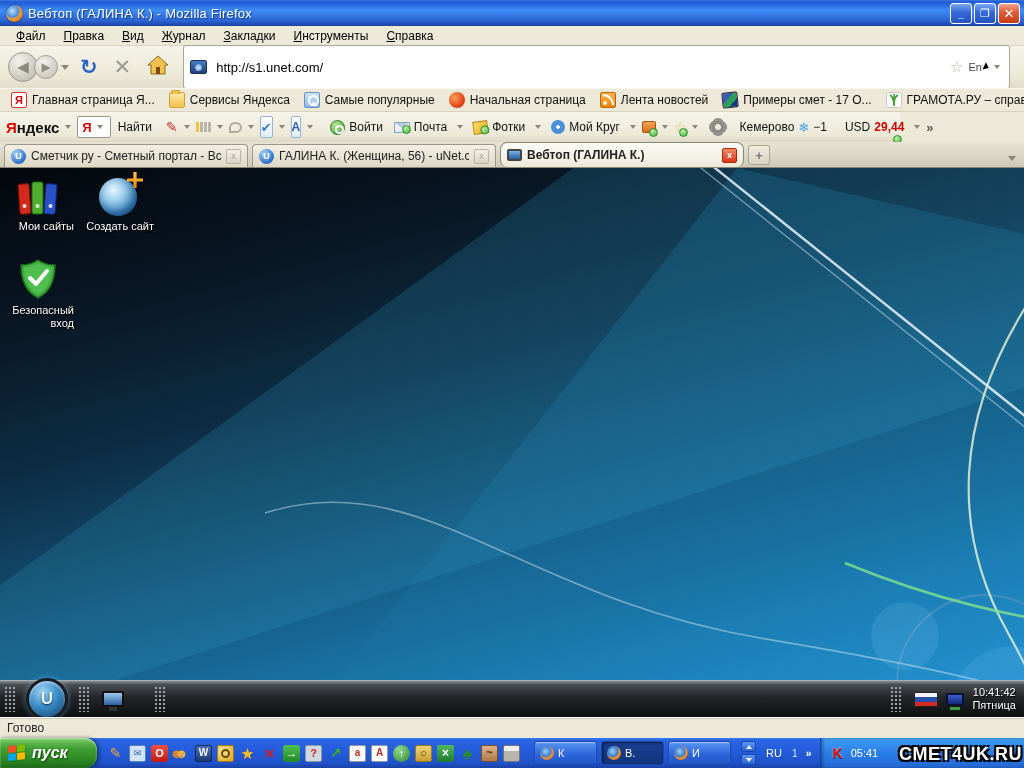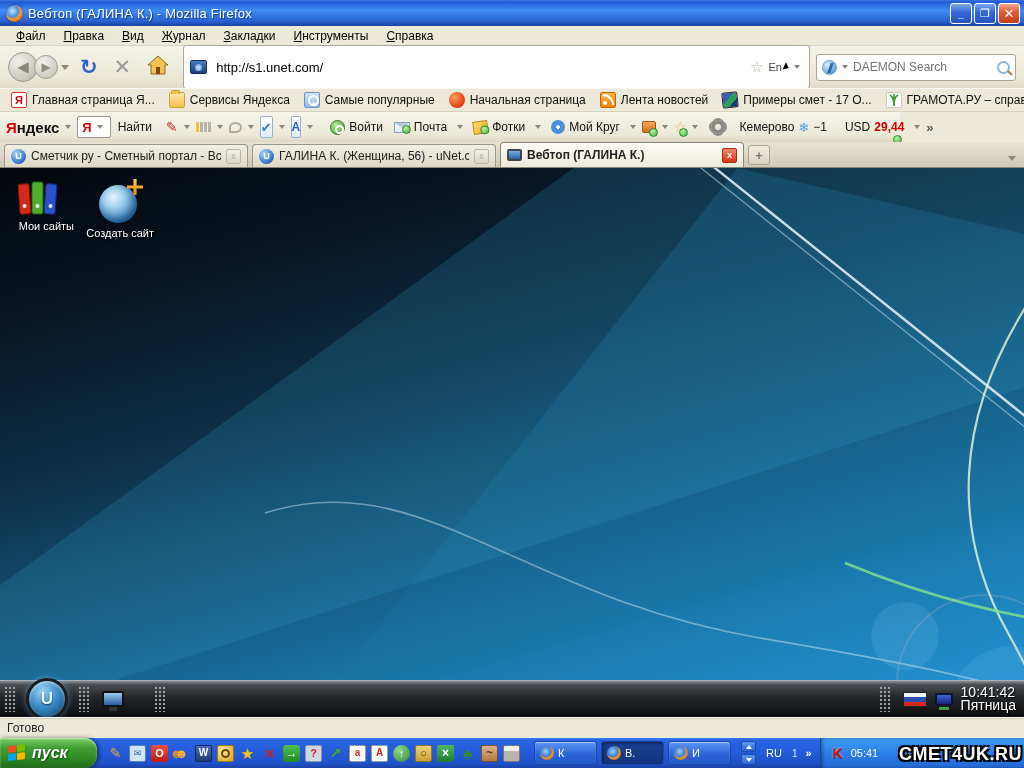--- a/index.html
+++ b/index.html
@@ -101,21 +101,21 @@
   .y-snow{color:#4aa4e8;font-size:13px;}
   .y-usd{color:#c00;font-weight:bold;}
   .yover{margin-left:auto;font-weight:bold;color:#555;font-size:13px;padding-right:4px;}
 
   
   #tabbar{position:absolute;top:142px;left:0;width:1024px;height:26px;
     background:linear-gradient(180deg,#e8e4d4,#cfcaB6);border-bottom:1px solid #8a8676;display:flex;align-items:flex-end;padding:0 4px;}
   .tab{height:23px;display:flex;align-items:center;gap:5px;padding:0 6px;font-size:12px;color:#222;
     border:1px solid #9a968a;border-bottom:0;border-radius:4px 4px 0 0;background:linear-gradient(180deg,#f2efe4,#ddd8c6);
     width:244px;margin-right:4px;}
-  .tab.active{background:linear-gradient(180deg,#fdfcf8,#ece9d8);height:25px;border-color:#8a8676;}
+  .tab.active{background:linear-gradient(180deg,#fdfcf8,#ece9d8);height:25px;border-color:#8a8676;border-radius:7px;}
   .tab .ttl{flex:1;overflow:hidden;white-space:nowrap;}
   .tab-favicon-unet{width:15px;height:15px;border-radius:50%;background:radial-gradient(circle at 35% 30%,#a8d4f8,#2a6fc8 70%,#174a92);color:#fff;font-size:9px;font-weight:bold;display:flex;align-items:center;justify-content:center;flex:0 0 15px;}
   .tab-favicon-webtop{width:15px;height:12px;background:linear-gradient(180deg,#7ab0e0,#2a5fa8);border:2px solid #444;border-radius:2px;flex:0 0 15px;}
   .tabclose{width:15px;height:15px;border-radius:2px;font-size:9px;display:flex;align-items:center;justify-content:center;flex:0 0 15px;
     background:linear-gradient(180deg,#f4f2ea,#d8d4c6);border:1px solid #b8b4a4;color:#a8a494;}
   .tabclose.red{background:linear-gradient(180deg,#f08868,#d83818);border:1px solid #a82808;color:#fff;font-weight:bold;}
   #newtab{width:22px;height:20px;border:1px solid #a9a58f;border-radius:3px;background:linear-gradient(180deg,#f0ede0,#d8d3c0);
     color:#777;font-size:13px;font-weight:bold;display:flex;align-items:center;justify-content:center;margin-bottom:2px;}
   #tablist-btn{margin-left:auto;margin-bottom:6px;margin-right:4px;}
 
@@ -148,21 +148,21 @@
     background:radial-gradient(circle at 38% 30%,#9fd4f4 0%,#3a8cc8 45%,#123a5e 100%);
     border:3px solid #1a1d1f;box-shadow:0 0 6px rgba(120,200,255,.5),inset 0 2px 3px rgba(255,255,255,.5);
     color:#eaf6ff;font-weight:bold;font-size:17px;display:flex;align-items:center;justify-content:center;text-shadow:0 1px 2px #03243f;}
   .wt-monitor{width:22px;height:16px;background:linear-gradient(180deg,#9fc8ec,#2a5f9e);border:2px solid #111;border-radius:2px;position:relative;margin:0 8px;}
   .wt-monitor::after{content:"";position:absolute;left:5px;bottom:-6px;width:8px;height:4px;background:#333;}
   #wt-right{margin-left:auto;display:flex;align-items:center;gap:8px;padding-right:8px;}
   .ruflag{width:24px;height:15px;border:1px solid #222;
     background:linear-gradient(180deg,#f4f4f4 0 33%,#2a4fae 33% 66%,#d42a1e 66%);}
   .wt-net{width:18px;height:13px;background:linear-gradient(180deg,#3a5fd0,#14287a);border:2px solid #0a1430;position:relative;}
   .wt-net::after{content:"";position:absolute;left:2px;bottom:-6px;width:10px;height:3px;background:#3f9e3f;}
-  #wt-clock{color:#fff;font-size:14px;text-align:left;line-height:13px;text-shadow:1px 1px 1px #000;}
+  #wt-clock{color:#fff;font-size:11px;text-align:center;line-height:13px;text-shadow:1px 1px 1px #000;}
 
   
   #statusbar{position:absolute;top:717px;left:0;width:1024px;height:21px;background:#ece9d8;
     border-top:1px solid #fff;box-shadow:inset 0 1px 0 #cfcabc;display:flex;align-items:center;padding:0 7px;font-size:12px;color:#222;}
 
   
   #taskbar{position:absolute;top:738px;left:0;width:1024px;height:30px;
     background:linear-gradient(180deg,#3a80f0 0%,#2a65e4 6%,#245ddc 40%,#1f51c8 85%,#1941a5 100%);
     display:flex;align-items:center;}
   #startbtn{height:30px;width:97px;border-radius:0 12px 12px 0;display:flex;align-items:center;gap:6px;padding:0 12px 0 8px;
@@ -251,26 +251,20 @@
     </svg>
   </div>
   <div id="urlbar">
     <div id="url-favicon"></div>
     <input id="url-text" readonly="" value="http://s1.unet.com/" style="">
     <div id="url-star">☆</div>
     <span id="url-lang">En</span>
     <div id="url-cursor"></div>
     <div class="caret sm"></div>
   </div>
-  <div id="searchbox">
-    <div id="search-engine-icon"></div>
-    <div class="caret sm"></div>
-    <input id="search-input" placeholder="DAEMON Search" style="">
-    <div id="search-mag"></div>
-  </div>
 </div>
 
 <div id="bookmarksbar">
   <div class="bm">
     <span class="bmicon bi-ya">Я</span>
     <span>Главная страница Я...</span>
   </div>
   <div class="bm">
     <span class="bmicon bi-folder"></span>
     <span>Сервисы Яндекса</span>
@@ -417,27 +411,37 @@
         <rect x="16" y="4" width="11" height="32" rx="2" fill="#4fae2f" stroke="#1e6a10"></rect>
         <rect x="29" y="6" width="11" height="30" rx="2" fill="#2a52c8" stroke="#122a78" transform="rotate(4 35 21)"></rect>
         <circle cx="8.5" cy="28" r="2" fill="#fff" opacity=".85"></circle>
         <circle cx="21.5" cy="28" r="2" fill="#fff" opacity=".85"></circle>
         <circle cx="34.5" cy="28" r="2" fill="#fff" opacity=".85"></circle>
       </svg>
     </div>
     <div class="lbl">Мои сайты</div>
   </div>
 
-  <div class="wicon" style="left:82px;top:13px">
+  <div class="wicon" style="left:82px;top:6px">
     <div class="art">
         <div class="globe"></div>
       </div>
     <div class="lbl">Создать сайт</div>
   </div>
 
+  <div class="wicon" style="left:2px;top:90px">
+    <div class="art">
+      <svg width="40" height="42" viewBox="0 0 40 42">
+        <path d="M20 2 C26 6 32 7 37 7 C37 22 32 34 20 40 C8 34 3 22 3 7 C8 7 14 6 20 2 Z" fill="#3fae3f" stroke="#1a6a1a" stroke-width="1.5"></path>
+        <path d="M20 5 C25 8 30 9 34 9 C34 21 30 31 20 36 C10 31 6 21 6 9 C10 9 15 8 20 5 Z" fill="#5fce5f" opacity=".5"></path>
+        <path d="M12 20 L18 26 L29 13" stroke="#fff" stroke-width="4" fill="none" stroke-linecap="round" stroke-linejoin="round"></path>
+      </svg>
+    </div>
+    <div class="lbl">Безопасный вход</div>
+  </div>
 
   <div id="wtbar">
     <div class="grip"></div>
     <div id="ubtn">U</div>
     <div class="grip"></div>
     <div class="wt-monitor"></div>
     <div class="grip" style="margin-left:22px"></div>
     <div id="wt-right">
       <div class="grip"></div>
       <div class="ruflag"></div>

